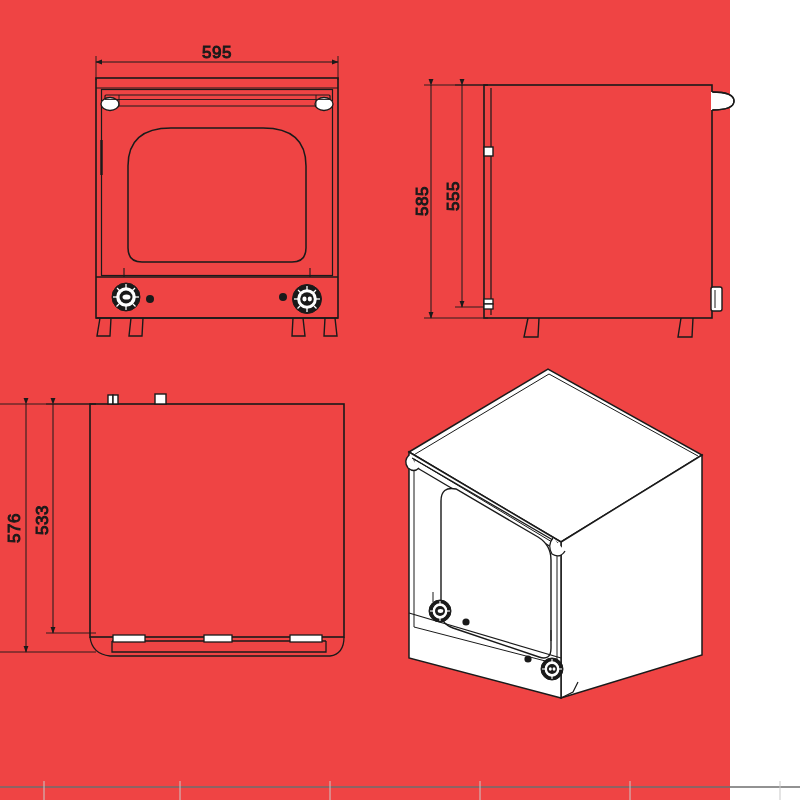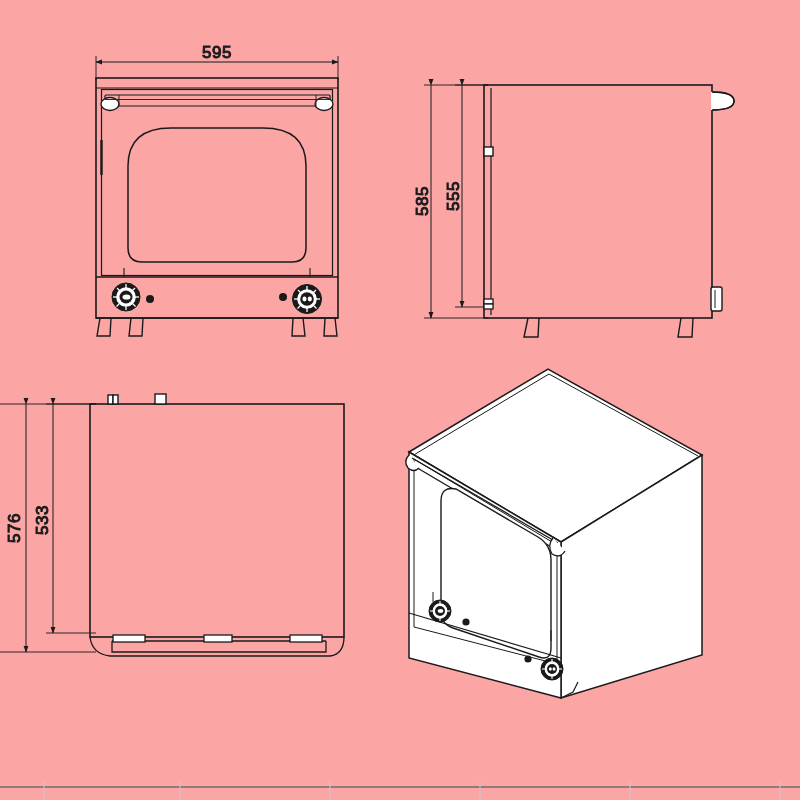--- a/index.html
+++ b/index.html
@@ -8,23 +8,23 @@
     background: #ffffff;
   }
   body {
     width: 800px;
     height: 800px;
     font-family: "Liberation Sans", sans-serif;
     overflow: hidden;
   }
   #sheet {
     position: relative;
-    width: 800px;
+    width: 730px;
     height: 800px;
-    background: #fca5a5;
+    background: #ef4444;
     text-align: right;
   }
   #drawing {
     position: absolute;
     left: 0;
     top: 0;
     width: 800px;
     height: 800px;
     display: block;
   }

